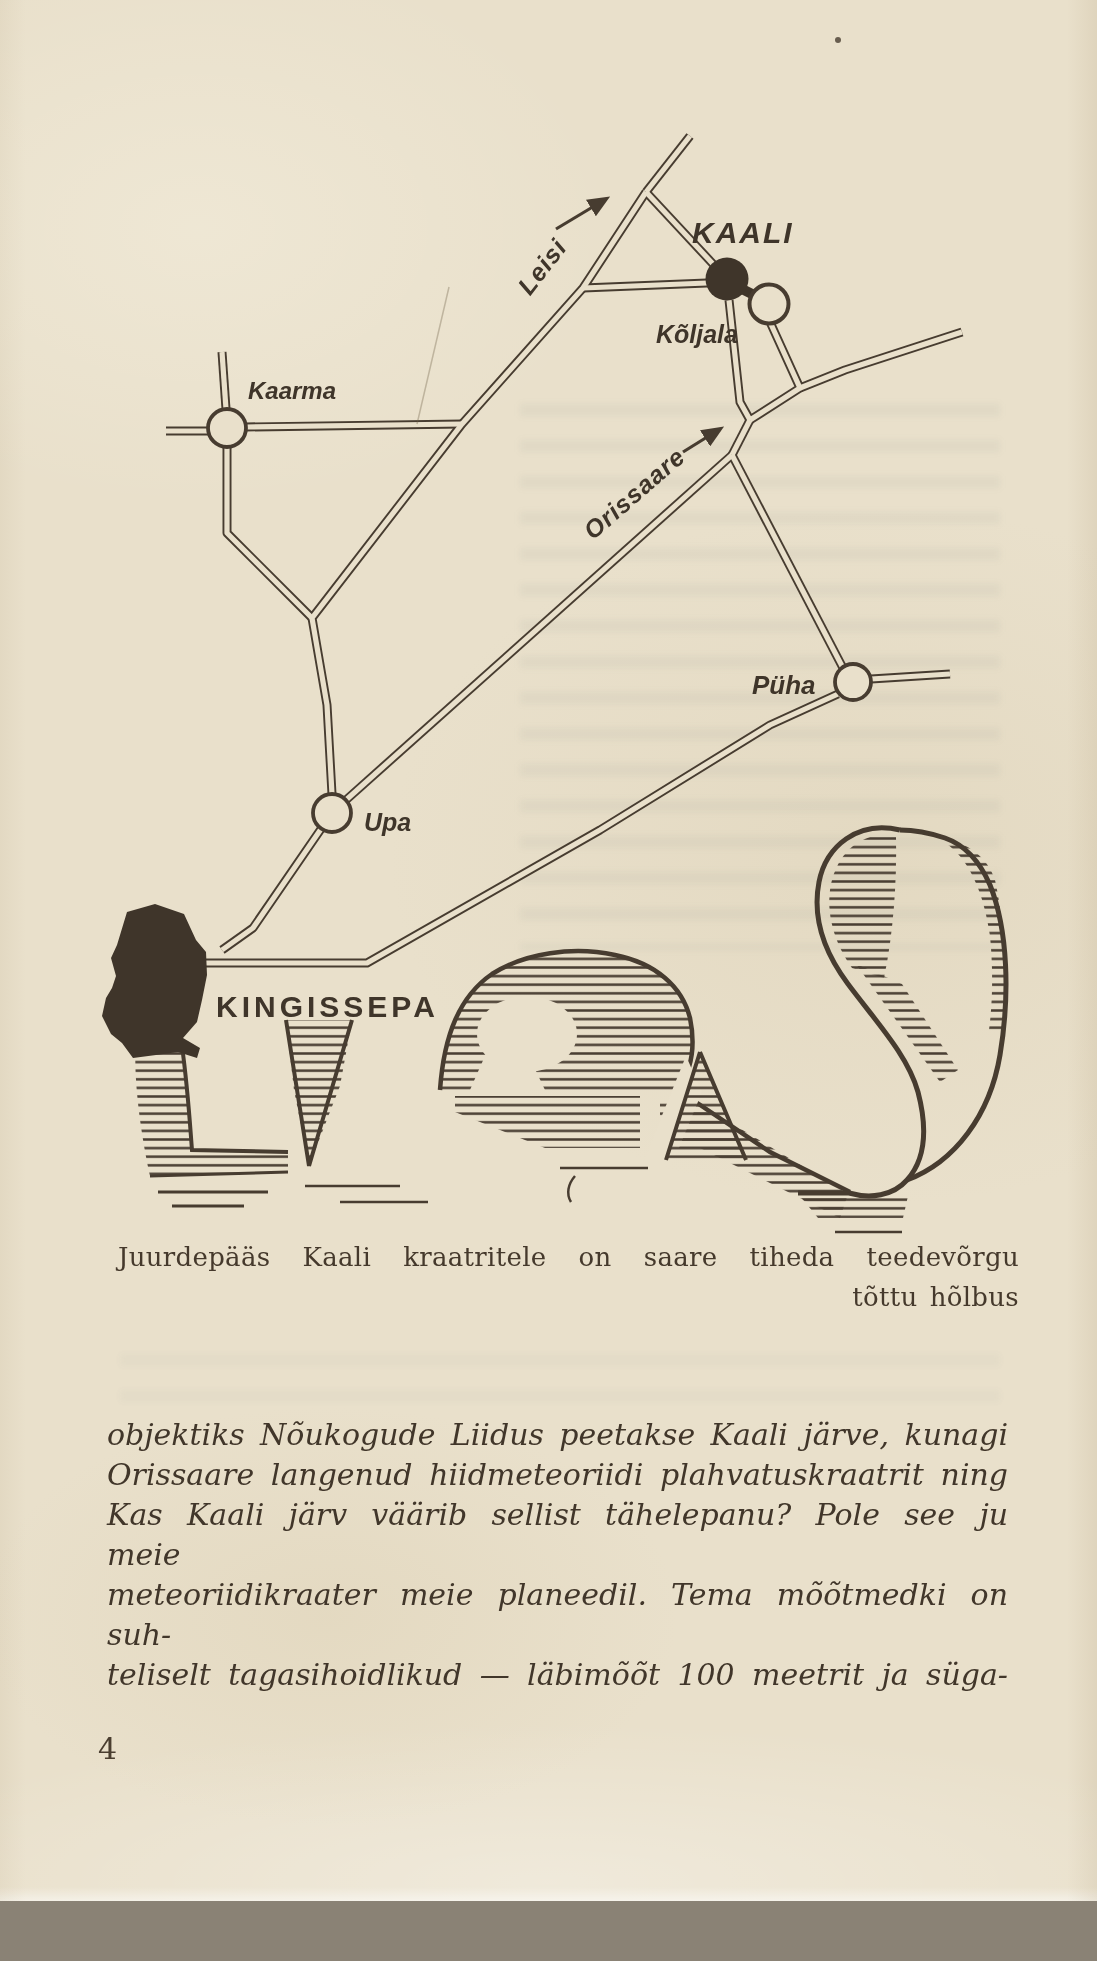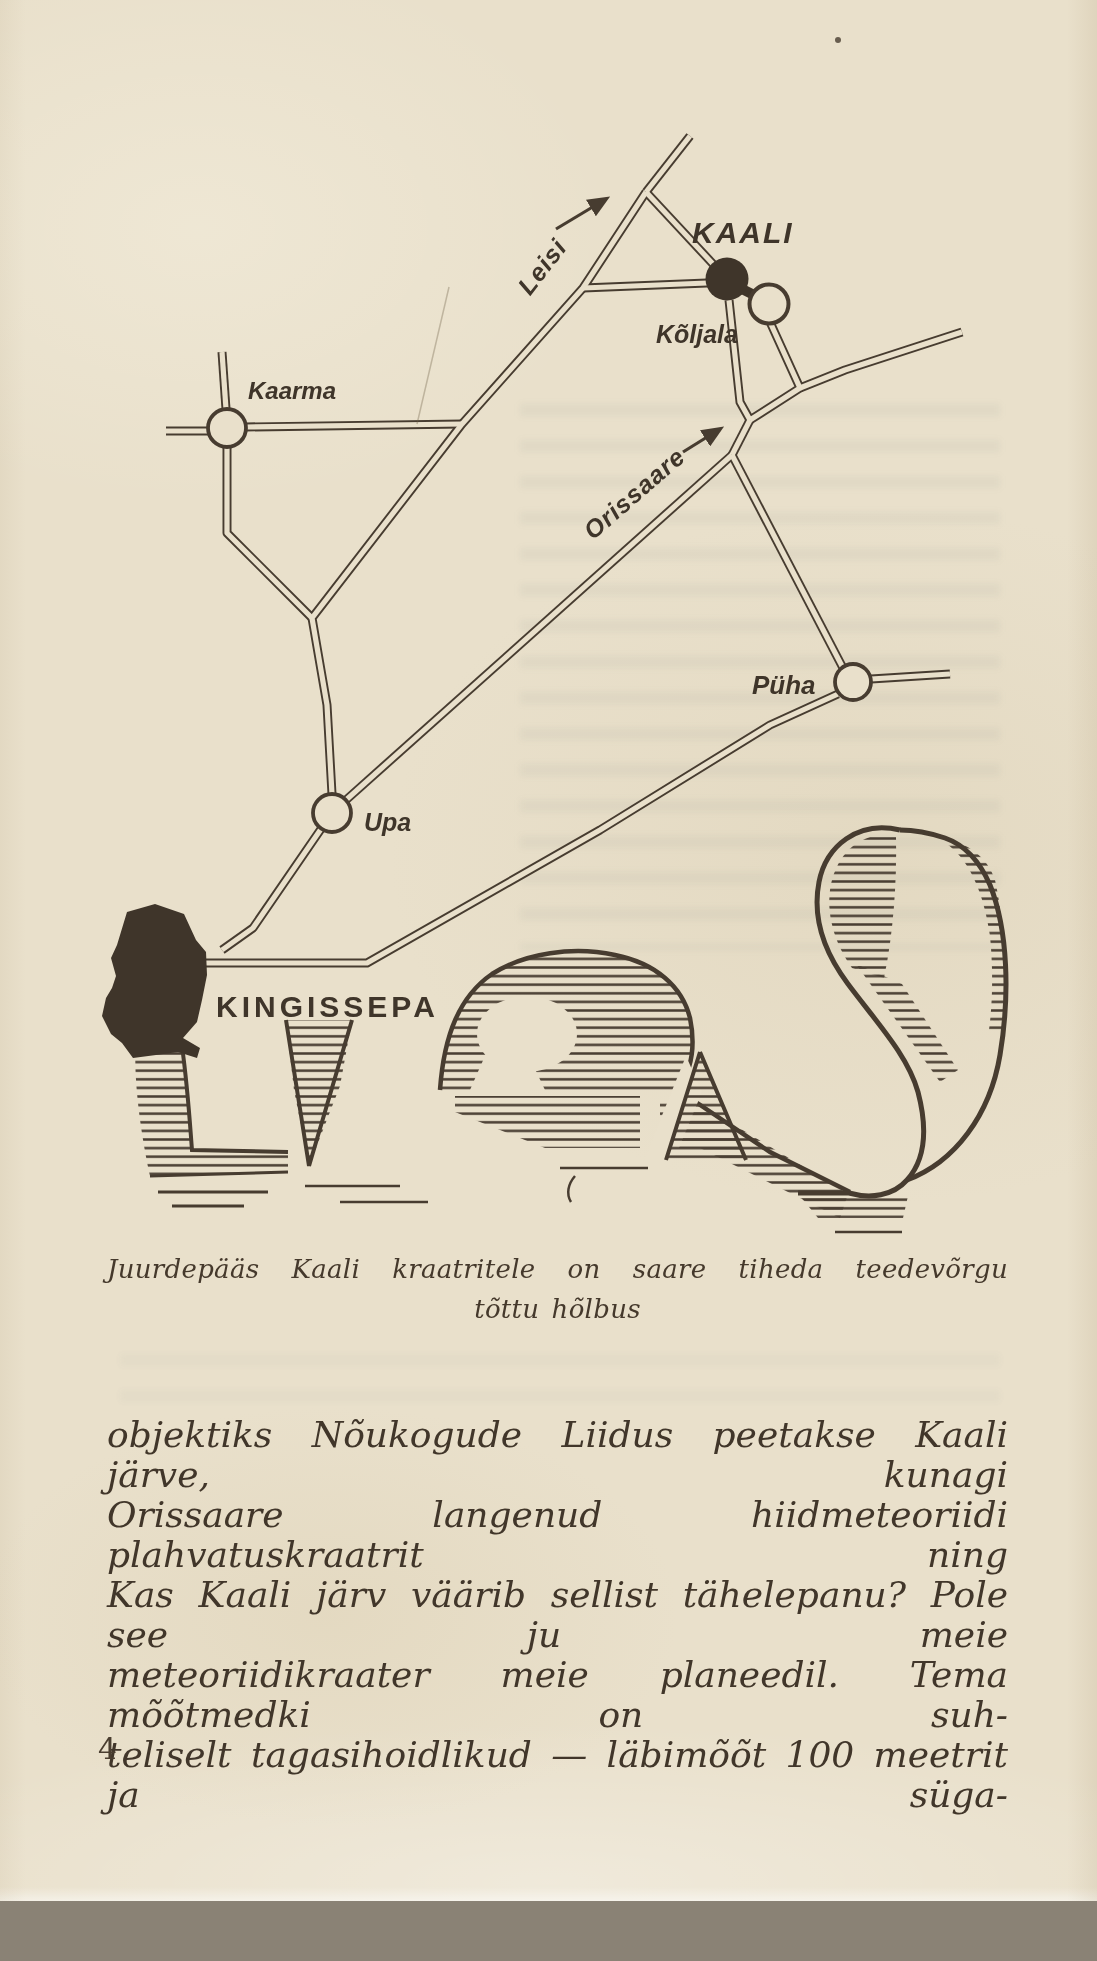--- a/index.html
+++ b/index.html
@@ -22,31 +22,31 @@
     color:#3f352a;
   }
   #mapsvg{position:absolute;left:0;top:0;}
   .ghost{
     position:absolute;
     background:repeating-linear-gradient(180deg, transparent 0 24px, rgba(95,115,112,.06) 24px 36px);
     filter:blur(3px);
     pointer-events:none;
   }
   .caption{
-    position:absolute;left:107px;top:1237px;width:901px;
-    font-style:italic;font-size:26px;line-height:40px;
-    letter-spacing:.3px;color:#45392c;margin-top:12px;
+    position:absolute;left:118px;top:1237px;width:901px;
+    font-size:26px;line-height:40px;
+    letter-spacing:.3px;color:#45392c;
   }
   .bodytext{
     position:absolute;left:107px;top:1415px;width:901px;
-    font-style:italic;font-size:36px;line-height:40px;
+    font-style:italic;font-size:30px;line-height:40px;
     color:#41362a;
   }
   .jline{text-align:justify;text-align-last:justify;word-spacing:.14em;white-space:normal;}
-  .nline{text-align:center;word-spacing:.14em;}
+  .nline{text-align:right;word-spacing:.14em;}
   .pagenum{
     position:absolute;left:98px;top:1731px;
     font-size:30px;font-style:normal;color:#4a3e30;
   }
 </style>
 </head>
 <body>
 
 <div id="page">
 

